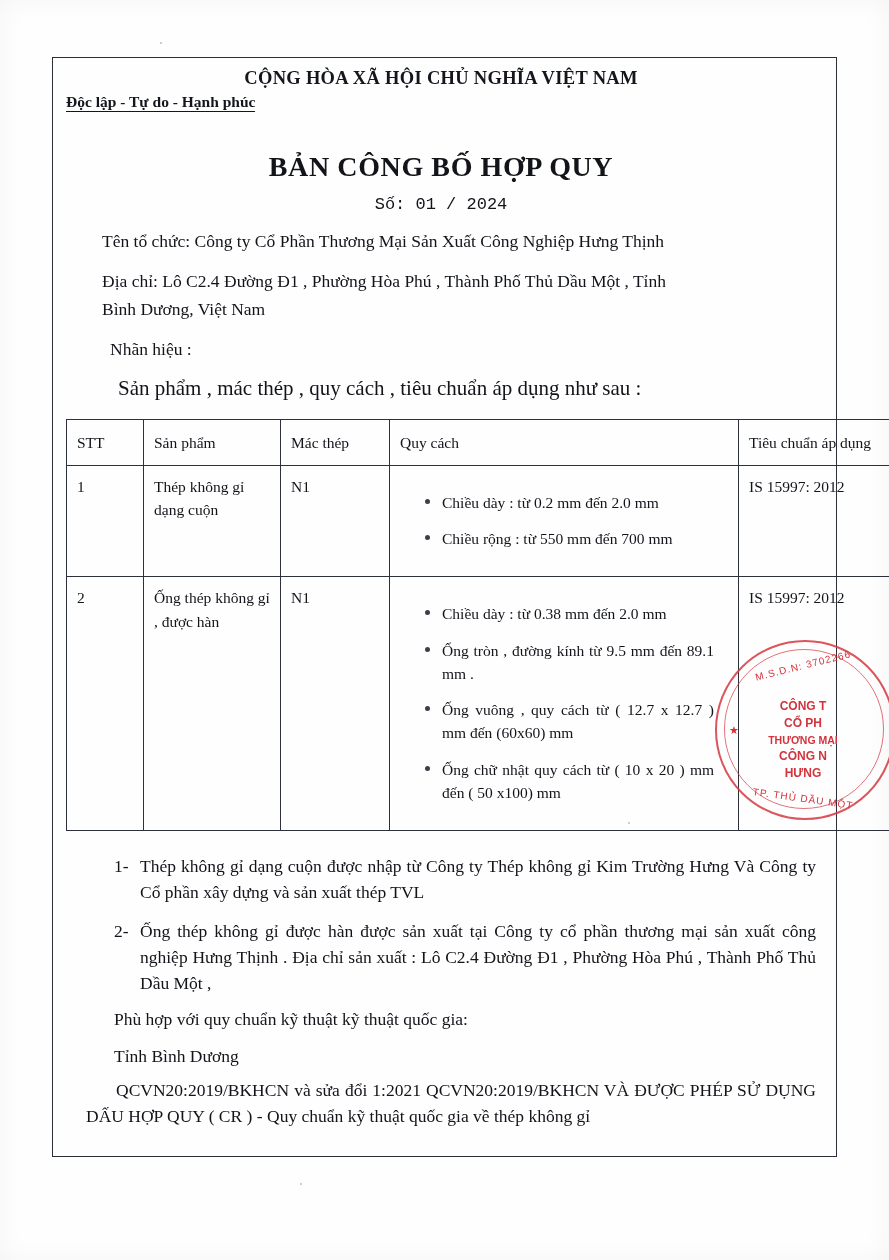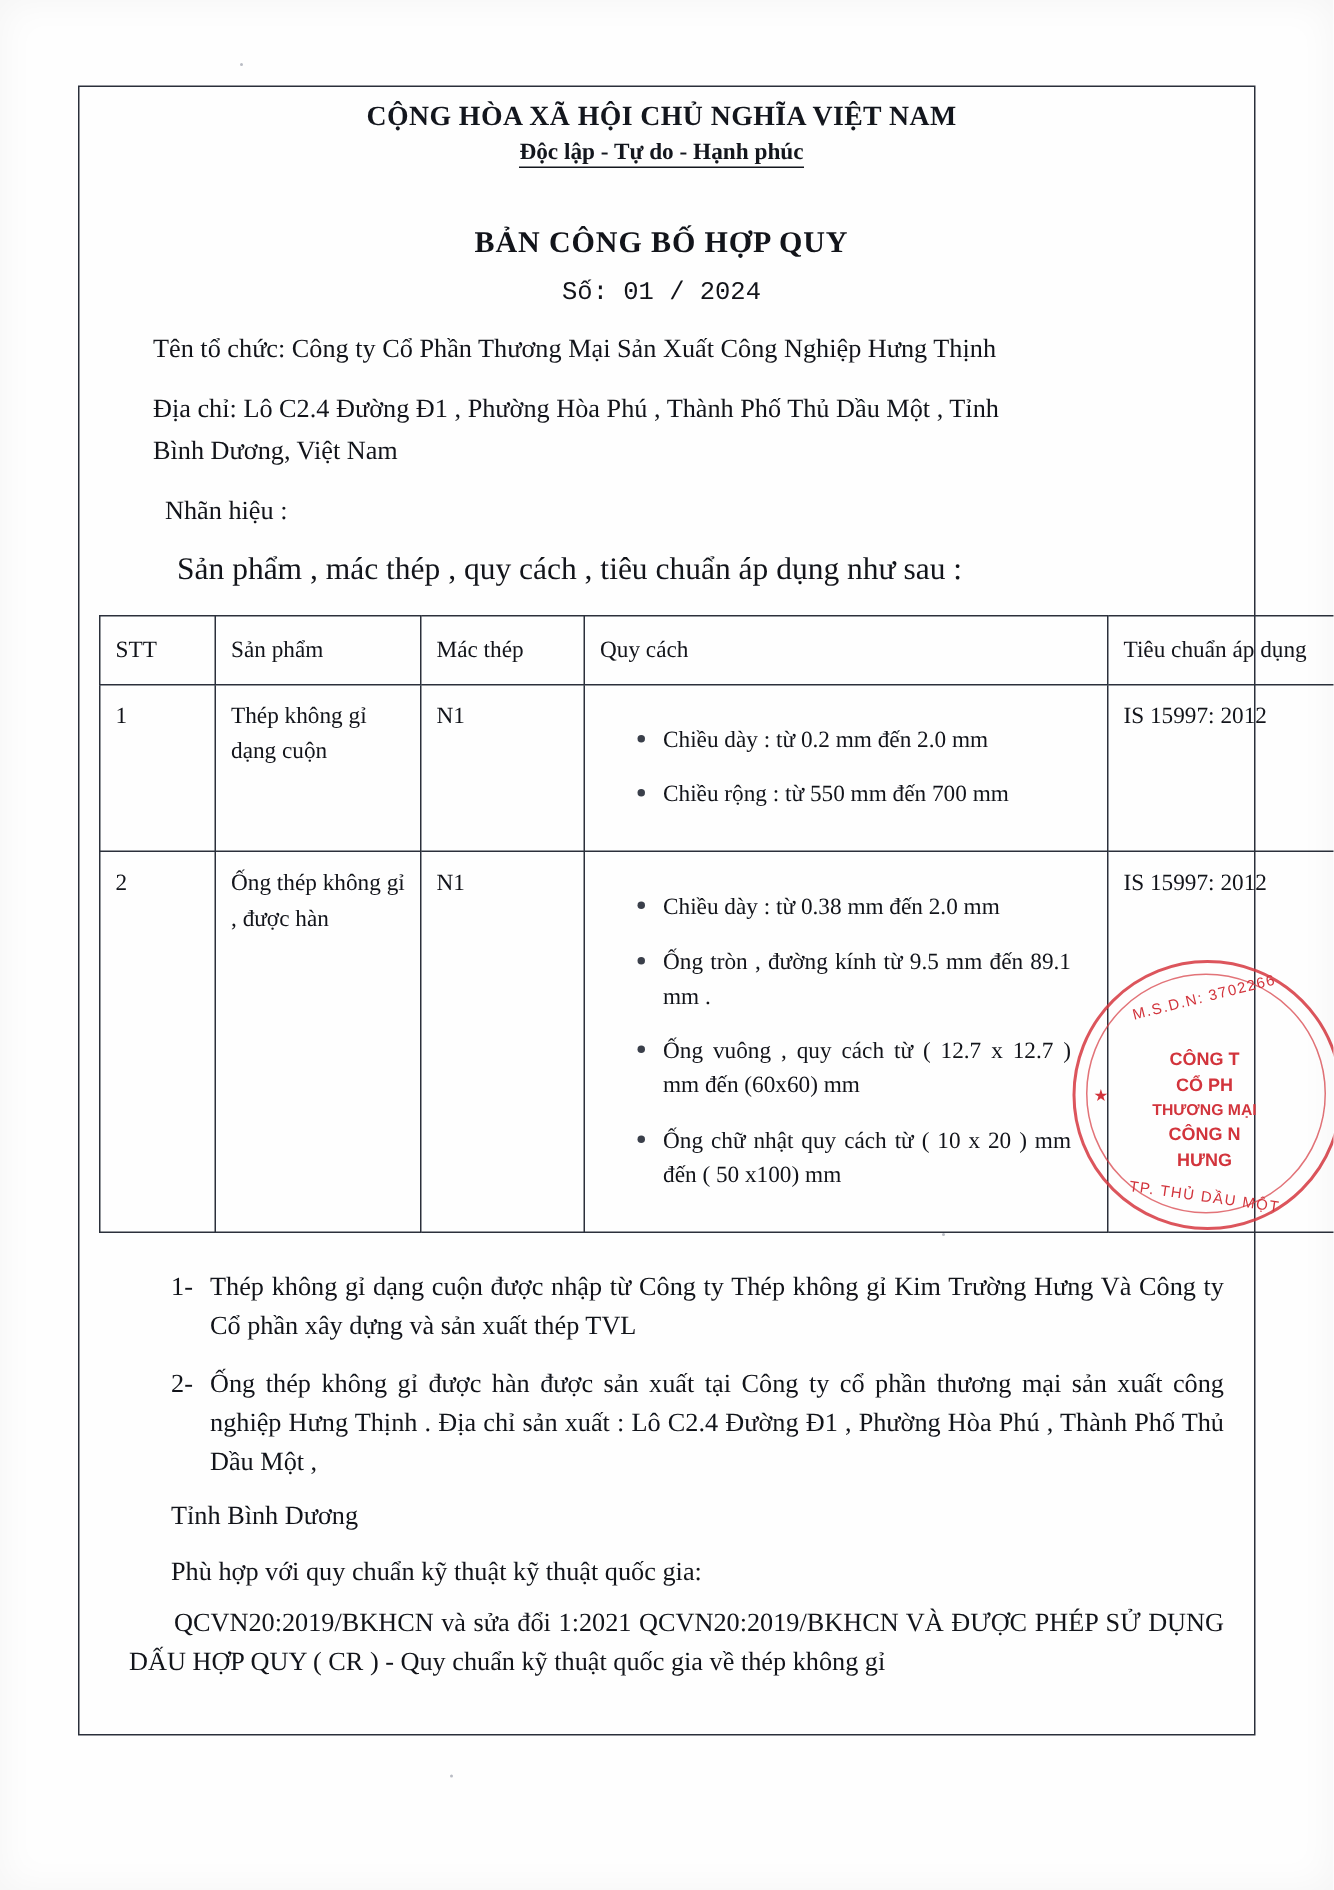--- a/index.html
+++ b/index.html
@@ -39,34 +39,33 @@
     width: 750px;
   }
   .nation {
     text-align: center;
     font-weight: bold;
     font-size: 18.5px;
     letter-spacing: .3px;
     color: #13161d;
   }
   .nation-sub {
-    text-align: center;
     font-weight: bold;
     font-size: 15.5px;
     margin-top: 4px;
     color: #13161d;
   }
   .nation-sub span.u {
     border-bottom: 1.4px solid #13161d;
     padding-bottom: 1px;
   }
   .doc-title {
     text-align: center;
     font-weight: bold;
-    font-size: 20px;
+    font-size: 28px;
     margin-top: 40px;
     letter-spacing: .6px;
   }
   .doc-number {
     text-align: center;
     font-size: 17px;
     margin-top: 12px;
     font-family: Liberation Mono, monospace;
   }
   .field {
@@ -287,22 +286,22 @@
       <div class="note">
         <span class="num">1-</span>
         <span class="body just">Thép không gỉ dạng cuộn được nhập từ Công ty Thép không gỉ Kim Trường Hưng Và Công ty Cổ phần xây dựng và sản xuất thép TVL</span>
       </div>
       <div class="note" style="margin-top:12px">
         <span class="num">2-</span>
         <span class="body just">Ống thép không gỉ được hàn được sản xuất tại Công ty cổ phần thương mại sản xuất công nghiệp Hưng Thịnh . Địa chỉ sản xuất : Lô C2.4 Đường Đ1 , Phường Hòa Phú , Thành Phố Thủ Dầu Một ,</span>
       </div>
     </div>
 
+    <div class="tail">Phù hợp với quy chuẩn kỹ thuật kỹ thuật quốc gia:</div>
     <div class="tail">Tỉnh Bình Dương</div>
-    <div class="tail">Phù hợp với quy chuẩn kỹ thuật kỹ thuật quốc gia:</div>
     <div class="tail wide just" style="margin-top:8px; text-indent:30px;">QCVN20:2019/BKHCN và sửa đổi 1:2021  QCVN20:2019/BKHCN VÀ ĐƯỢC PHÉP SỬ DỤNG DẤU HỢP QUY ( CR ) -  Quy chuẩn kỹ thuật quốc gia về thép không gỉ</div>
 
   </div>
 
   <div class="stamp">
     <div class="ring"></div>
     <div class="ring2"></div>
     <div class="arc-top">M.S.D.N: 3702266</div>
     <div class="star">★</div>
     <div class="mid">

